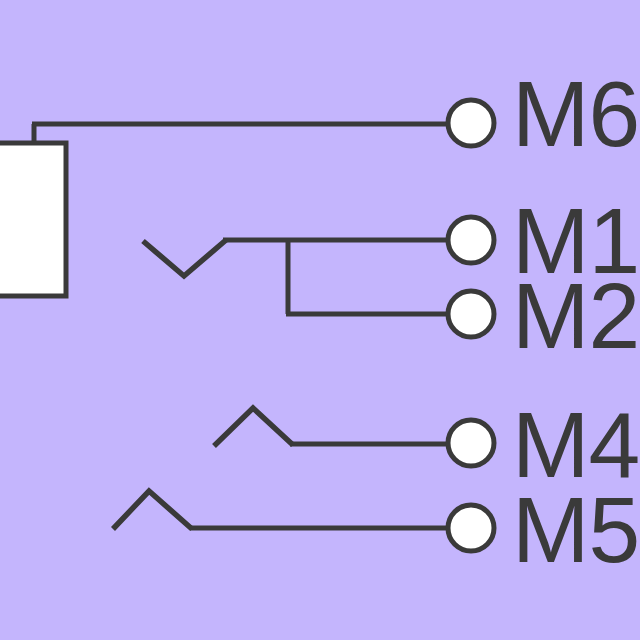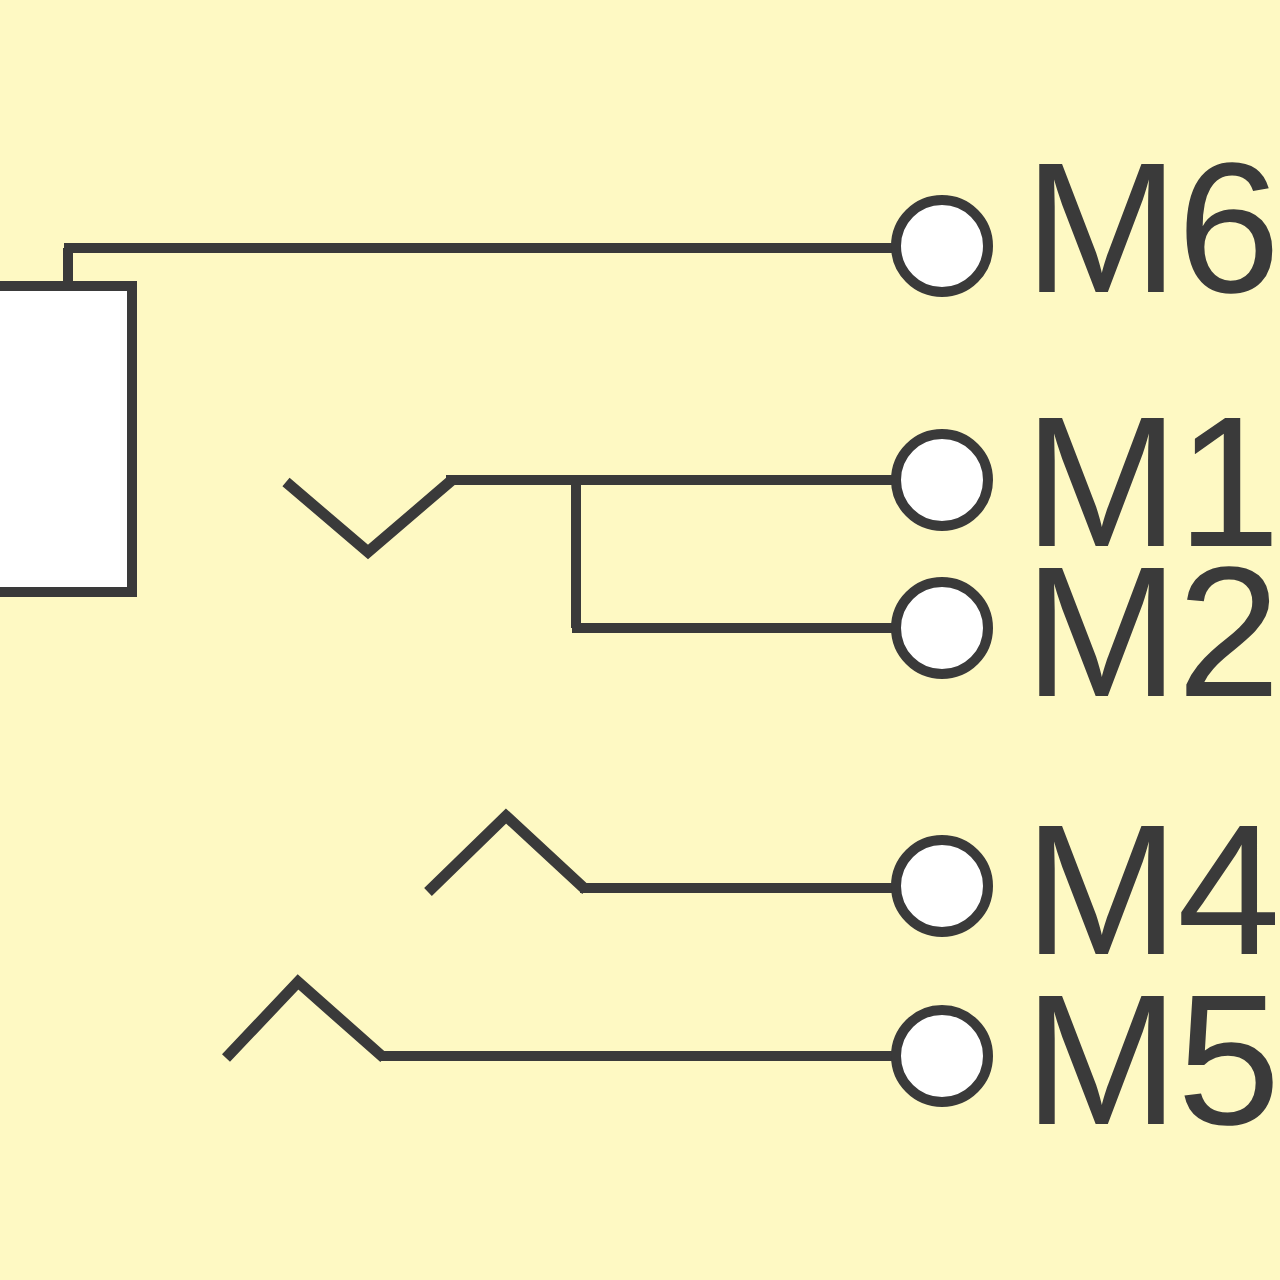--- a/index.html
+++ b/index.html
@@ -10,21 +10,21 @@
   body {
     width: 640px;
     height: 640px;
     overflow: hidden;
     font-family: "Liberation Sans", sans-serif;
   }
   #schematic-root {
     position: relative;
     width: 640px;
     height: 640px;
-    background: #fef9c3;
+    background: #c4b5fd;
   }
   svg.schematic {
     display: block;
     width: 640px;
     height: 640px;
   }
   .wire {
     fill: none;
     stroke: #3a3a3a;
     stroke-width: 5;

